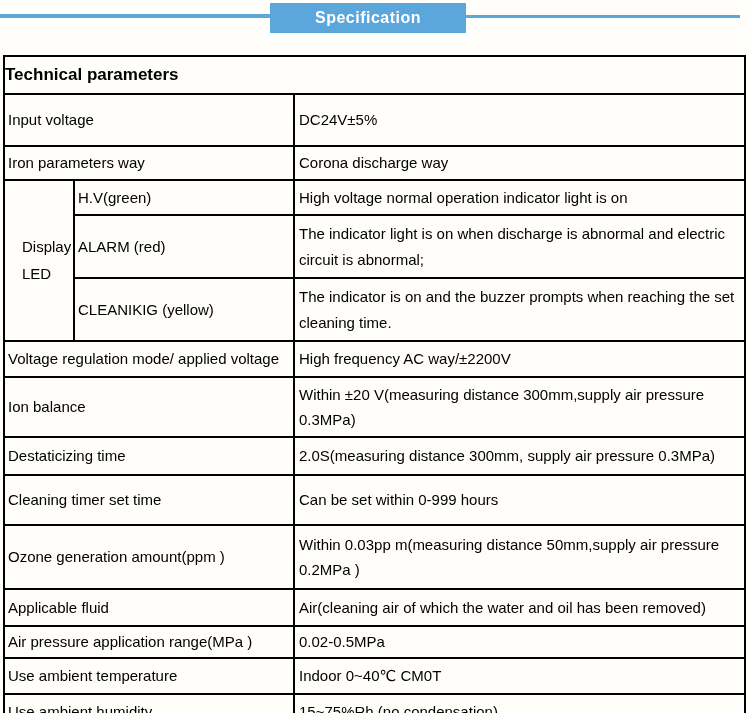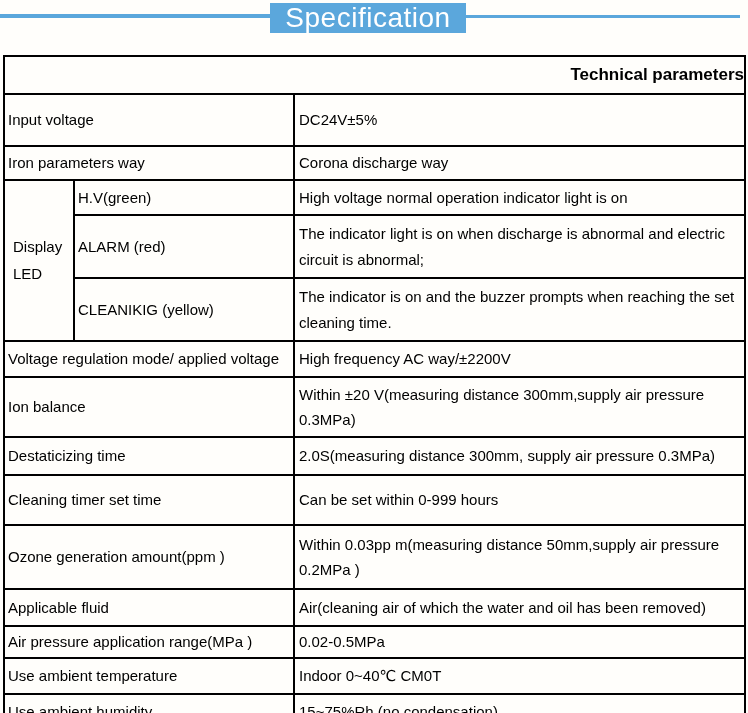--- a/index.html
+++ b/index.html
@@ -30,22 +30,22 @@
   .banner-line.right{left:464px;width:276px;height:3px;top:13px;}
   .banner-box{
     position:absolute;
     left:270px;top:1px;
     width:196px;height:30px;
     background:var(--accent);
     display:flex;align-items:center;justify-content:center;
   }
   .banner-box span{
     color:#ffffff;
-    font-weight:normal;
-    font-size:28px;
+    font-weight:bold;
+    font-size:16px;
     letter-spacing:0.5px;
   }
   
   table.spec{
     border-collapse:collapse;
     table-layout:fixed;
     width:741px;
     margin:17px 0 0 3px;
     border:2px solid var(--ink);
     border-bottom-width:3px;
@@ -55,27 +55,27 @@
   col.c3{width:451px;}
   td{
     border:2px solid var(--ink);
     font-size:15px;
     line-height:1.7;
     vertical-align:middle;
     overflow:hidden;
     padding:0;
   }
   td.title{
-    text-align:right;
+    text-align:left;
     font-weight:bold;
     font-size:17px;
   }
   td.p{padding-left:3px;}
   td.v{padding-left:4px;padding-right:3px;}
-  td.group{padding-left:8px;line-height:1.75;border-radius:21px;}
+  td.group{padding-left:17px;line-height:1.75;border-radius:21px;}
 </style>
 </head>
 <body>
 
 <div class="banner-row">
   <div class="banner-line left"></div>
   <div class="banner-box">
     <span>Specification</span>
   </div>
   <div class="banner-line right"></div>

